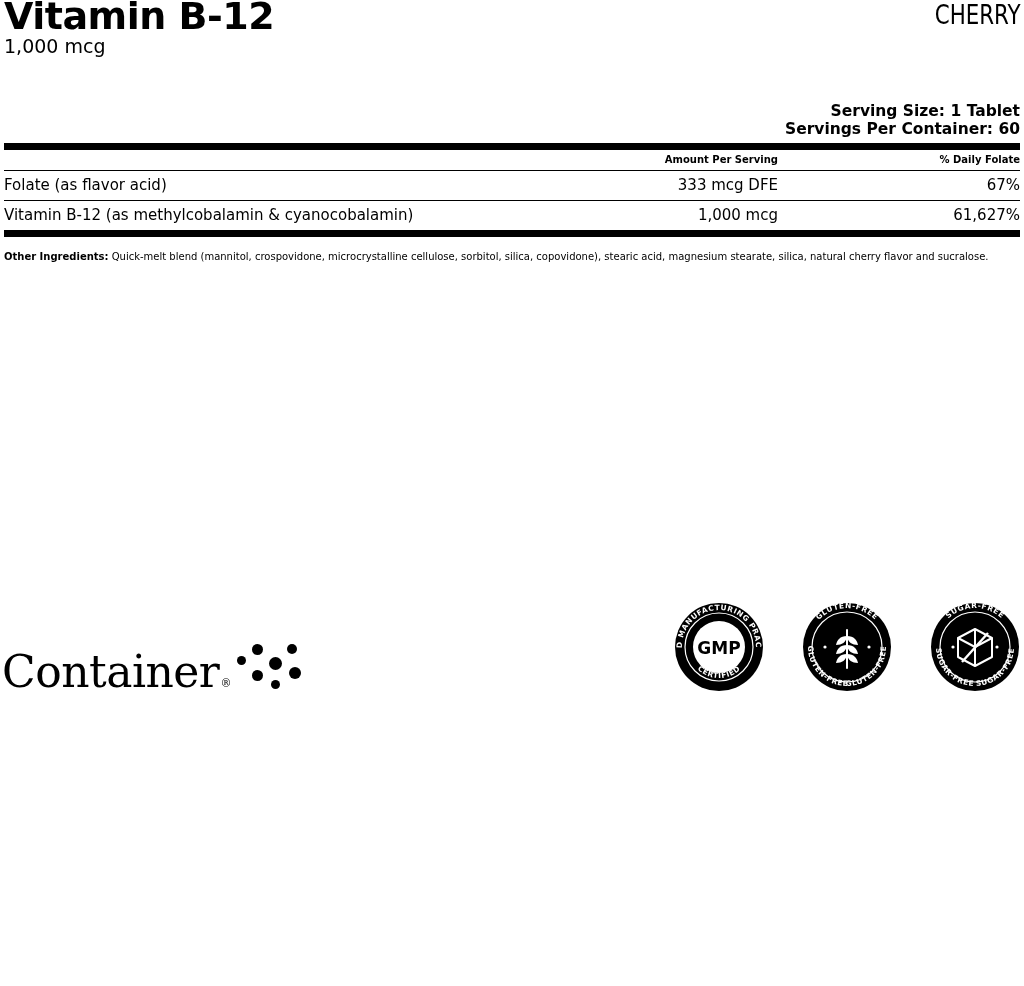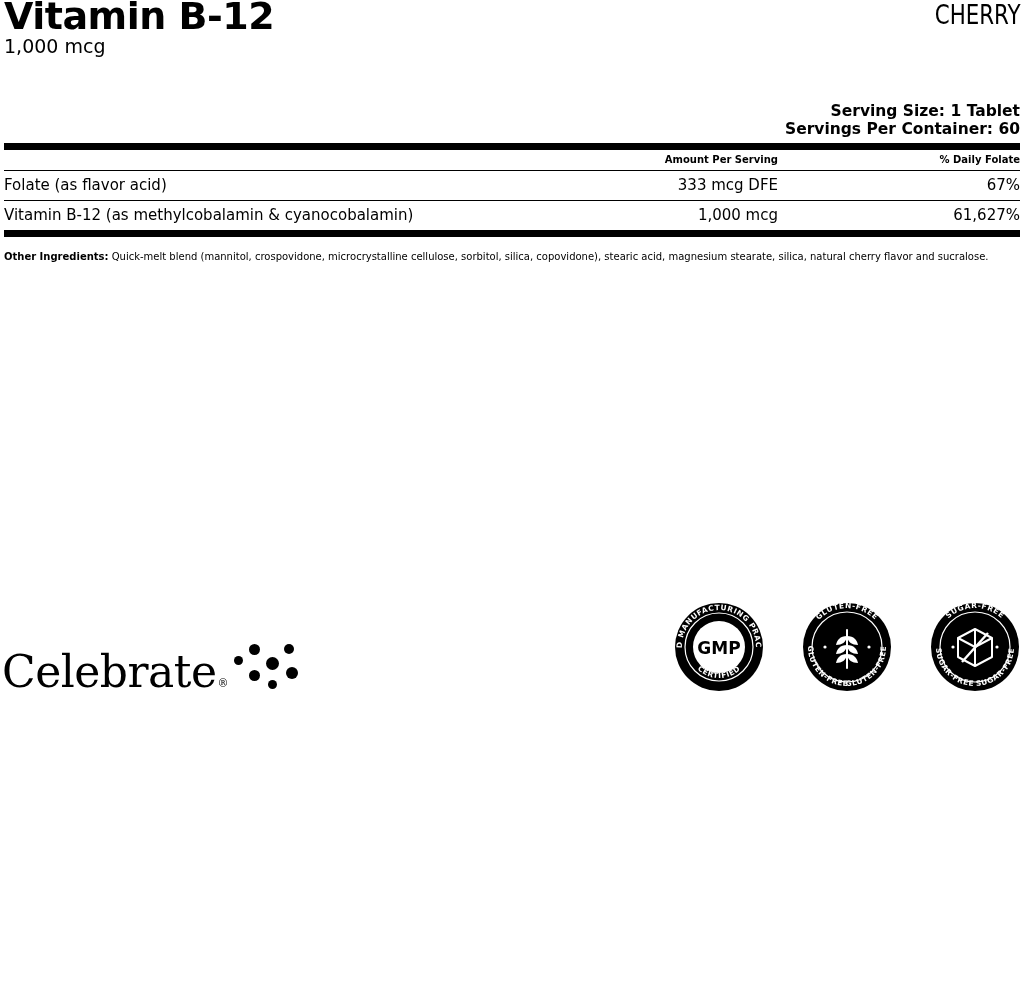--- a/index.html
+++ b/index.html
@@ -218,21 +218,21 @@
     <div class="rule-thick"></div>
   </div>
 
   <div class="other-ing">
     <span class="label">Other Ingredients:</span><span> Quick-melt blend (mannitol, crospovidone, microcrystalline cellulose, sorbitol, silica, copovidone), stearic acid, magnesium stearate, silica, natural cherry flavor and sucralose.</span>
   </div>
 
   <div class="footer">
 
     <div class="brand">
-      <span class="brand-word">Celebrate</span>
+      <span class="brand-word">Container</span>
       <span class="brand-reg">®</span>
       <span class="brand-dots">
         <i style="left:2px;  top:16px; width:9px;  height:9px;"></i>
         <i style="left:17px; top:4px;  width:11px; height:11px;"></i>
         <i style="left:17px; top:30px; width:11px; height:11px;"></i>
         <i style="left:34px; top:17px; width:13px; height:13px;"></i>
         <i style="left:36px; top:40px; width:9px;  height:9px;"></i>
         <i style="left:52px; top:4px;  width:10px; height:10px;"></i>
         <i style="left:54px; top:27px; width:12px; height:12px;"></i>
       </span>

